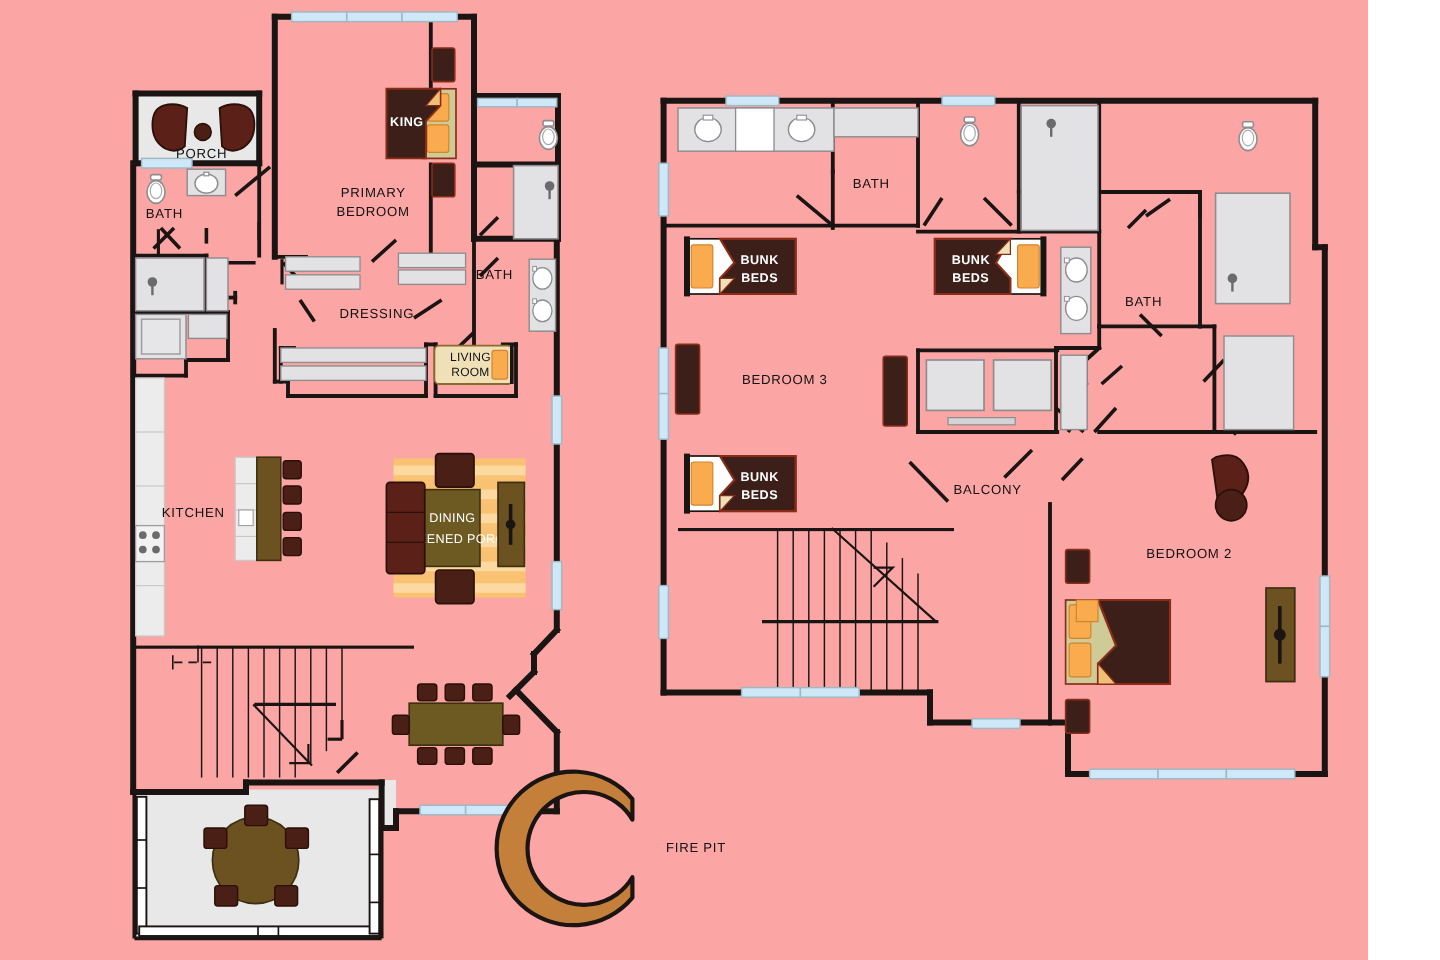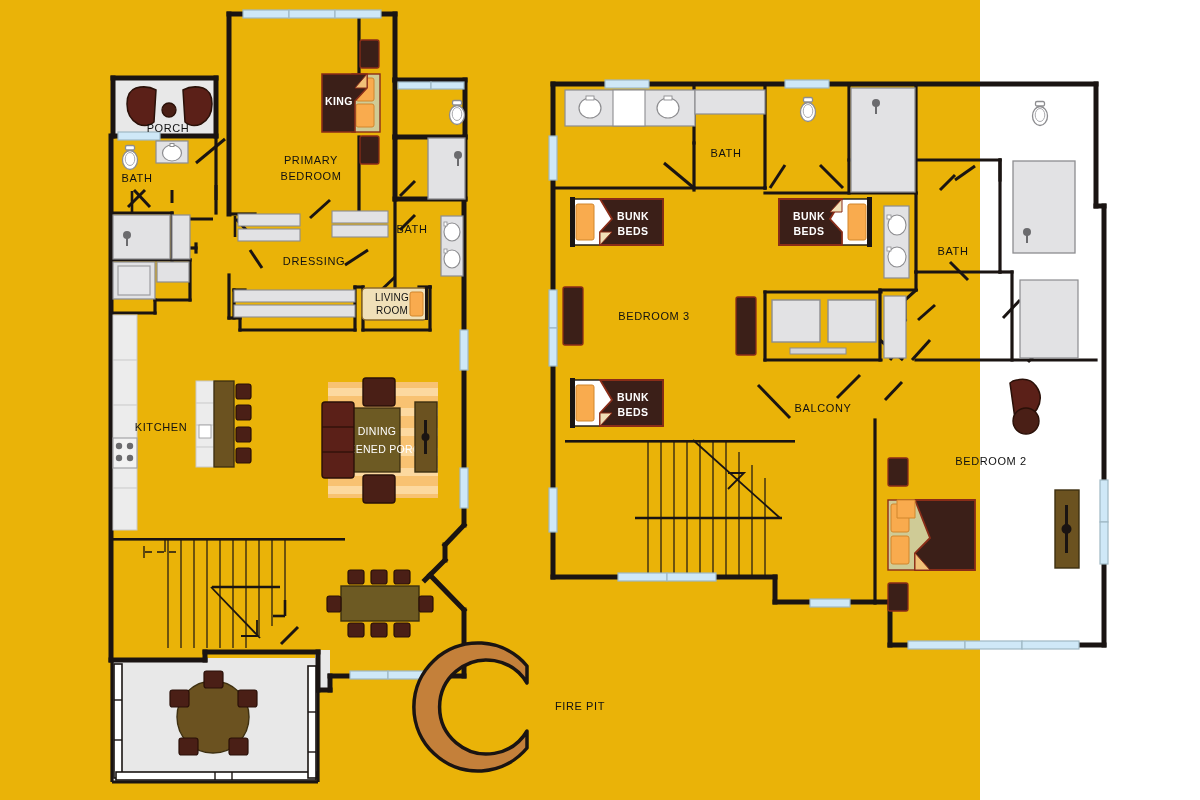--- a/index.html
+++ b/index.html
@@ -1,17 +1,17 @@
 <!DOCTYPE html>
 <html><head>
 <meta charset="utf-8">
 <style>
   html,body{margin:0;padding:0;background:#ffffff;}
   body{width:1200px;height:800px;overflow:hidden;font-family:"Liberation Sans",sans-serif;}
-  #stage{position:relative;width:980px;height:800px;background:#eab308;}
+  #stage{position:relative;width:1140px;height:800px;background:#fca5a5;}
   svg{display:block;}
   .lbl{font-family:"Liberation Sans",sans-serif;fill:#111;font-size:11px;letter-spacing:.6px;text-anchor:middle;dominant-baseline:middle;}
   .lbl-bed{font-family:"Liberation Sans",sans-serif;fill:#ffffff;font-size:10.5px;letter-spacing:.4px;text-anchor:middle;dominant-baseline:middle;font-weight:700;}
   .lbl-murphy{font-family:"Liberation Sans",sans-serif;fill:#111;font-size:10px;letter-spacing:.2px;text-anchor:middle;dominant-baseline:middle;}
   .lbl-room{font-family:"Liberation Sans",sans-serif;fill:#ffffff;font-size:10.5px;letter-spacing:.3px;text-anchor:middle;dominant-baseline:middle;}
 </style>
 </head>
 <body>
 
 <div id="stage">

